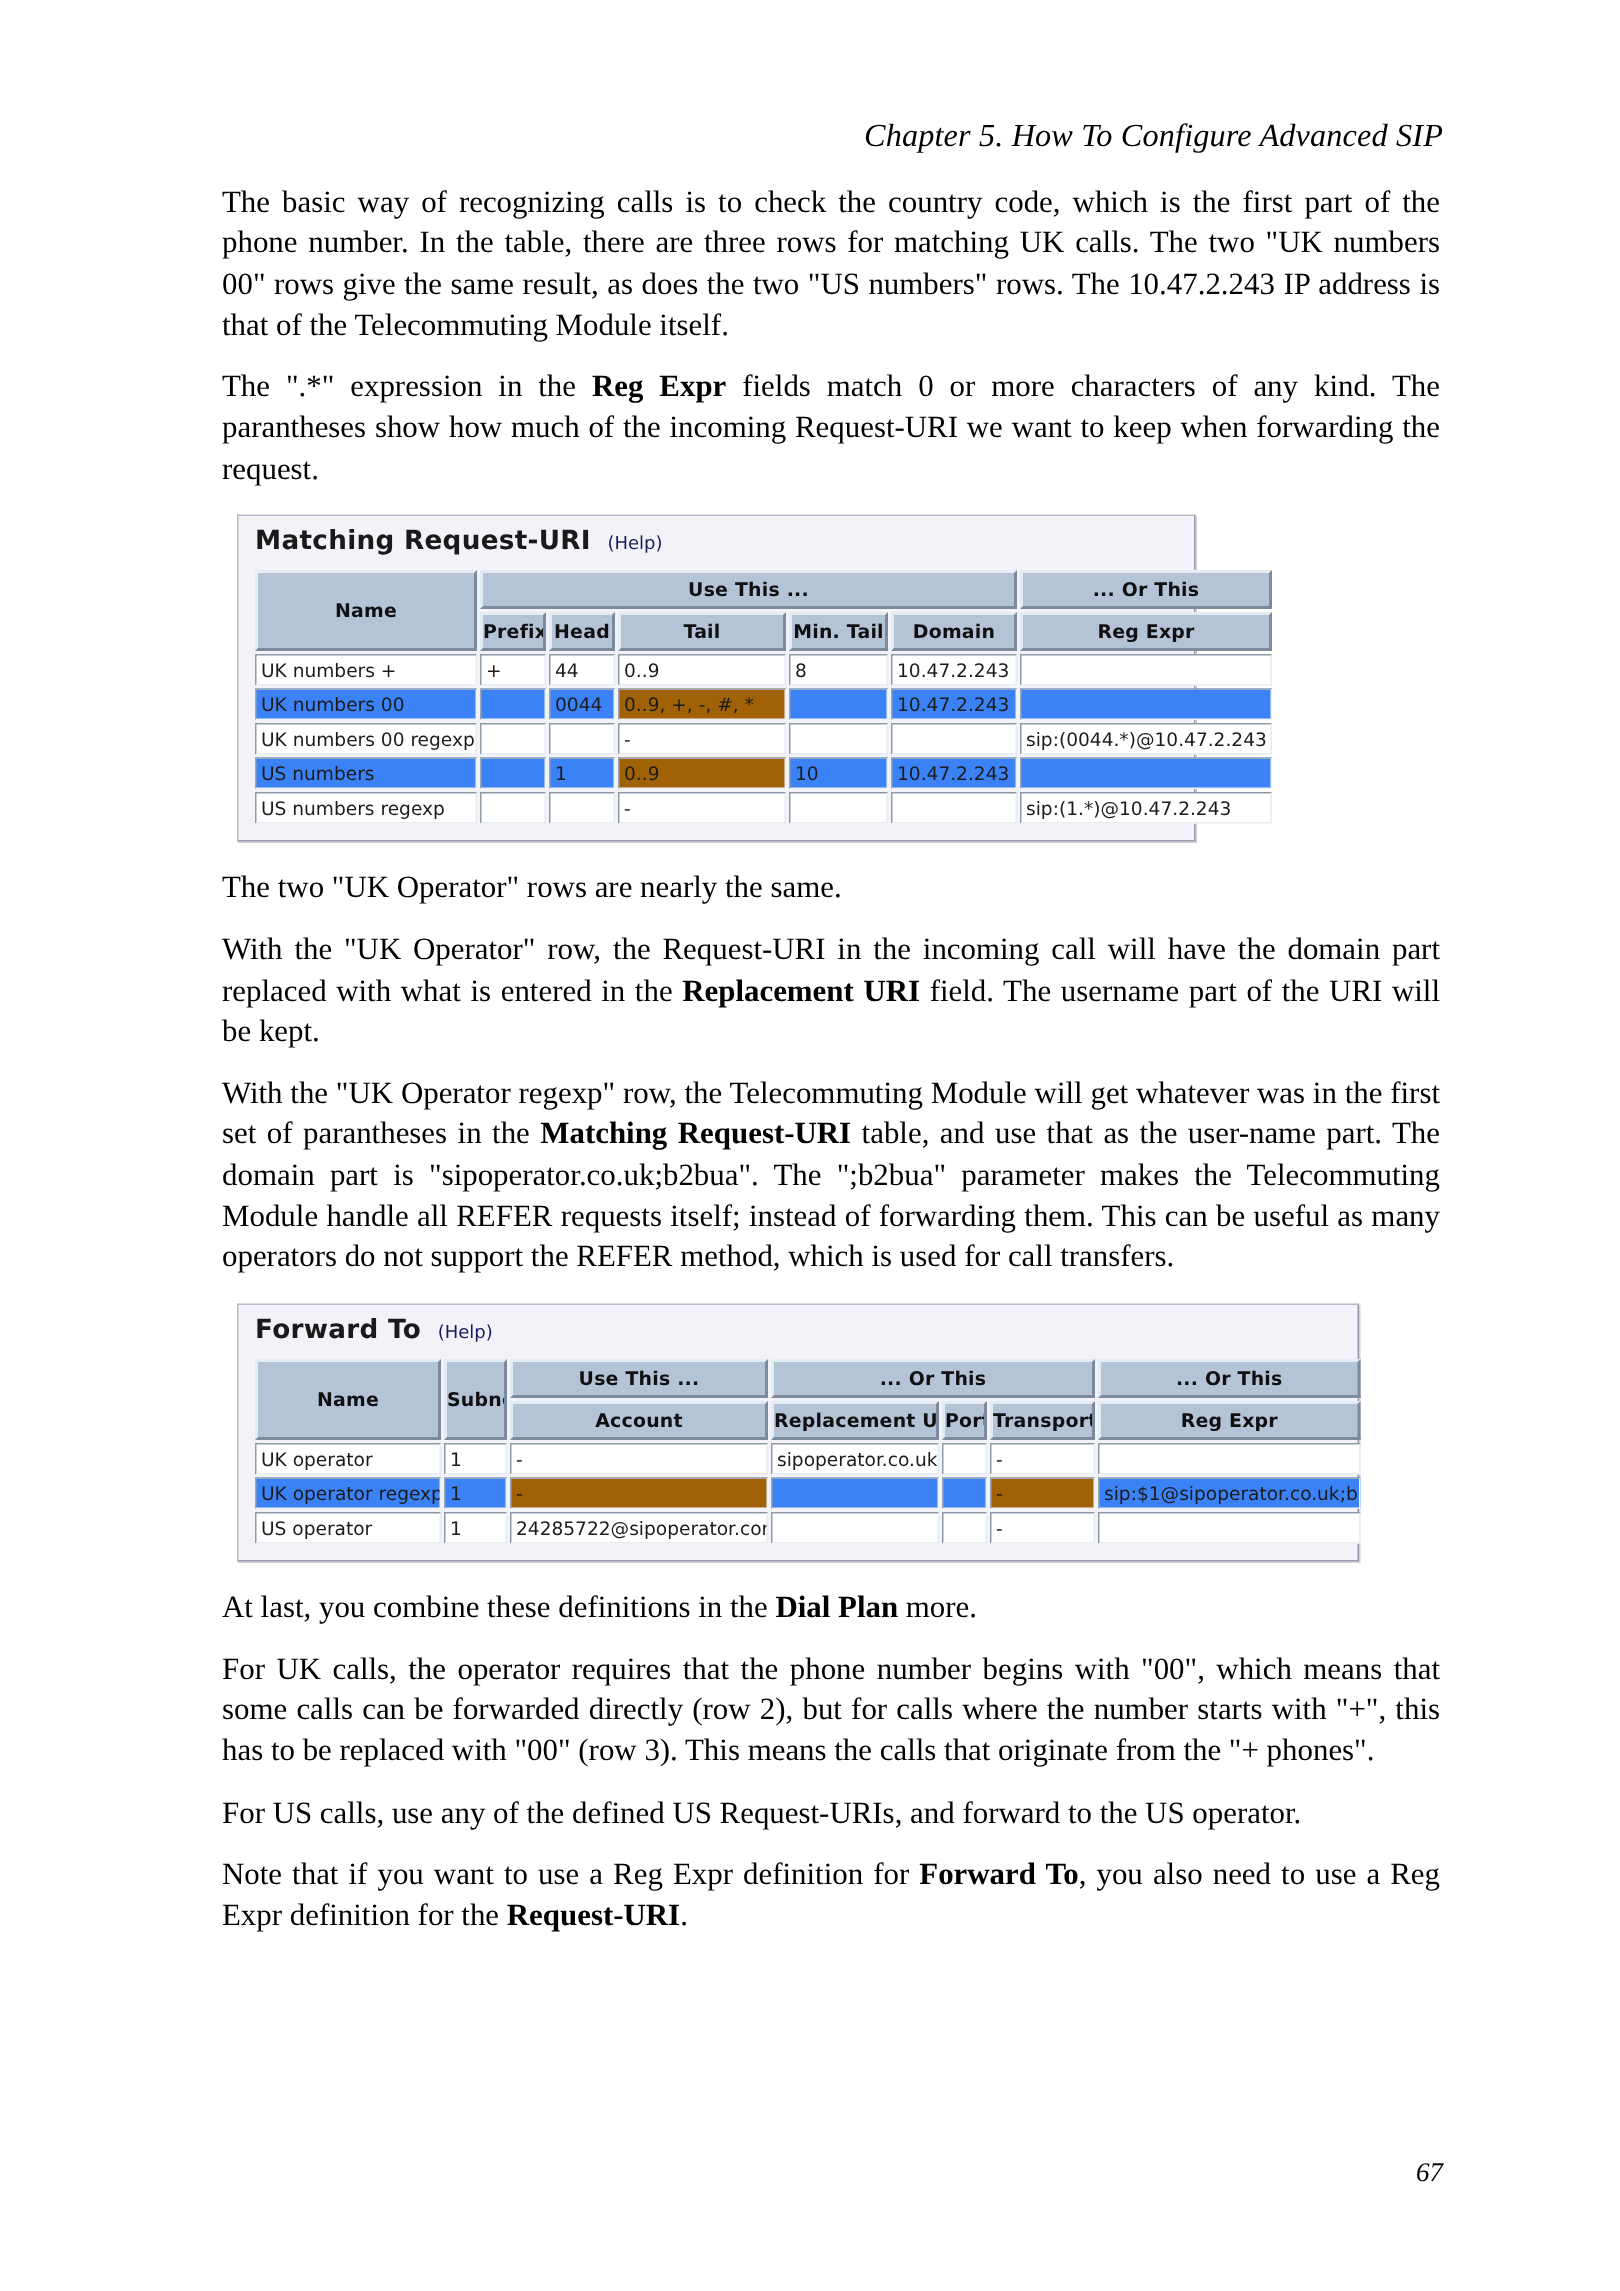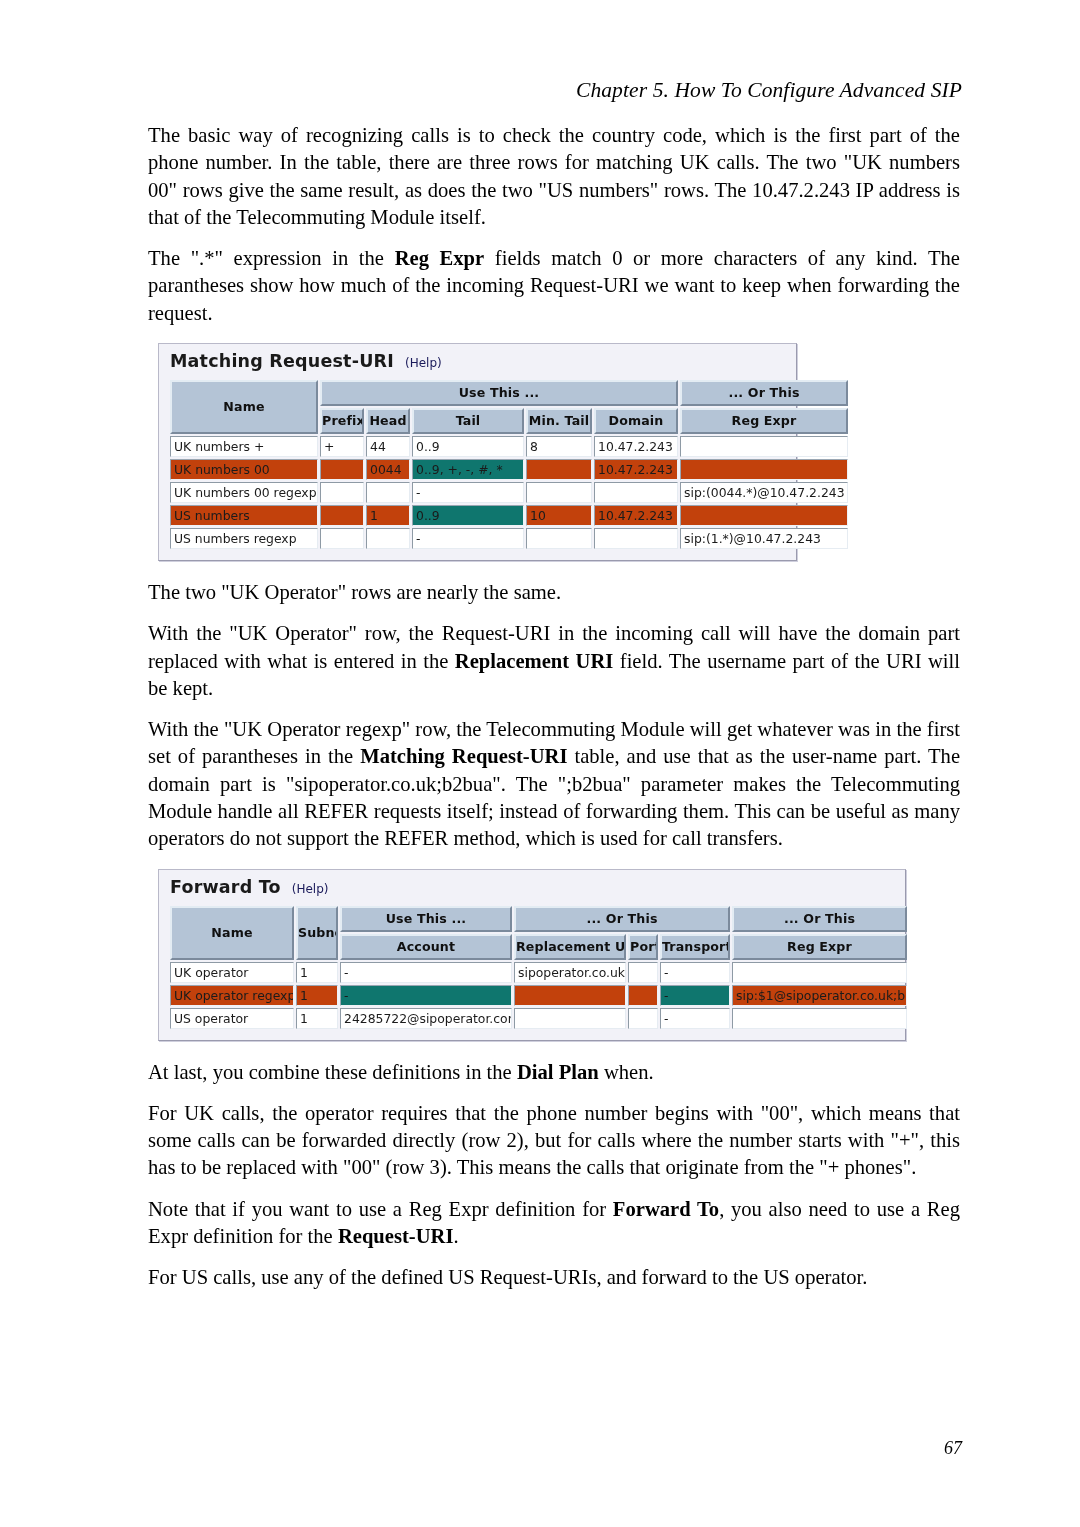--- a/index.html
+++ b/index.html
@@ -120,29 +120,29 @@
     border: 1px solid;
     border-color: #8e9aa5 #e6ecf2 #e6ecf2 #8e9aa5;
     padding: 0 3px;
     font-size: 12.4px;
     color: #1b1b1b;
     white-space: nowrap;
     overflow: hidden;
     text-overflow: clip;
   }
   tr.alt .field {
-    background: #c2410c;
+    background: #3b82f6;
     border-color: #9aa6b2 #eef2f7 #eef2f7 #9aa6b2;
   }
   tr.alt td { background: transparent; }
 
   .field.sel {
     background: #ffffff;
   }
-  tr.alt .field.sel { background: #0f766e; }
+  tr.alt .field.sel { background: #a16207; }
 
   
   .folio {
     position: absolute;
     right: 118px;
     bottom: 68px;
     font-style: italic;
     font-size: 18px;
   }
 </style>
@@ -419,25 +419,25 @@
                 <span class="field sel">-</span>
               </td>
             <td>
                 <span class="field"></span>
               </td>
           </tr>
         </tbody>
       </table>
     </div>
 
-    <p class="para"><span>At last, you combine these definitions in the </span><b>Dial Plan</b><span> when.</span></p>
+    <p class="para"><span>At last, you combine these definitions in the </span><b>Dial Plan</b><span> more.</span></p>
 
     <p class="para">For UK calls, the operator requires that the phone number begins with "00", which means that some calls can be forwarded directly (row 2), but for calls where the number starts with "+", this has to be replaced with "00" (row 3). This means the calls that originate from the "+ phones".</p>
 
+    <p class="para">For US calls, use any of the defined US Request-URIs, and forward to the US operator.</p>
+
     <p class="para"><span>Note that if you want to use a Reg Expr definition for </span><b>Forward To</b><span>, you also need to use a Reg Expr definition for the </span><b>Request-URI</b><span>.</span></p>
 
-    <p class="para">For US calls, use any of the defined US Request-URIs, and forward to the US operator.</p>
-
   </div>
 
   <div class="folio">67</div>
 
 </div>
 
 </body></html>

